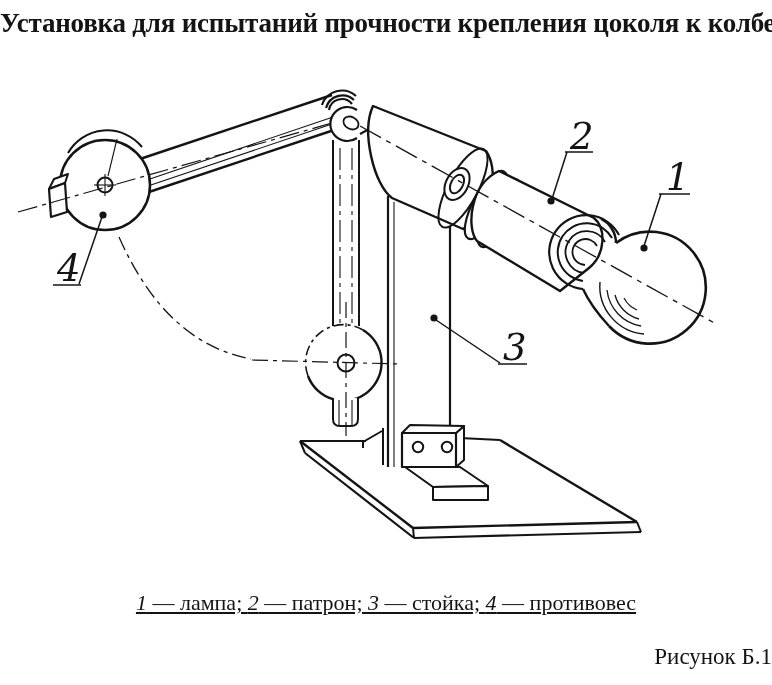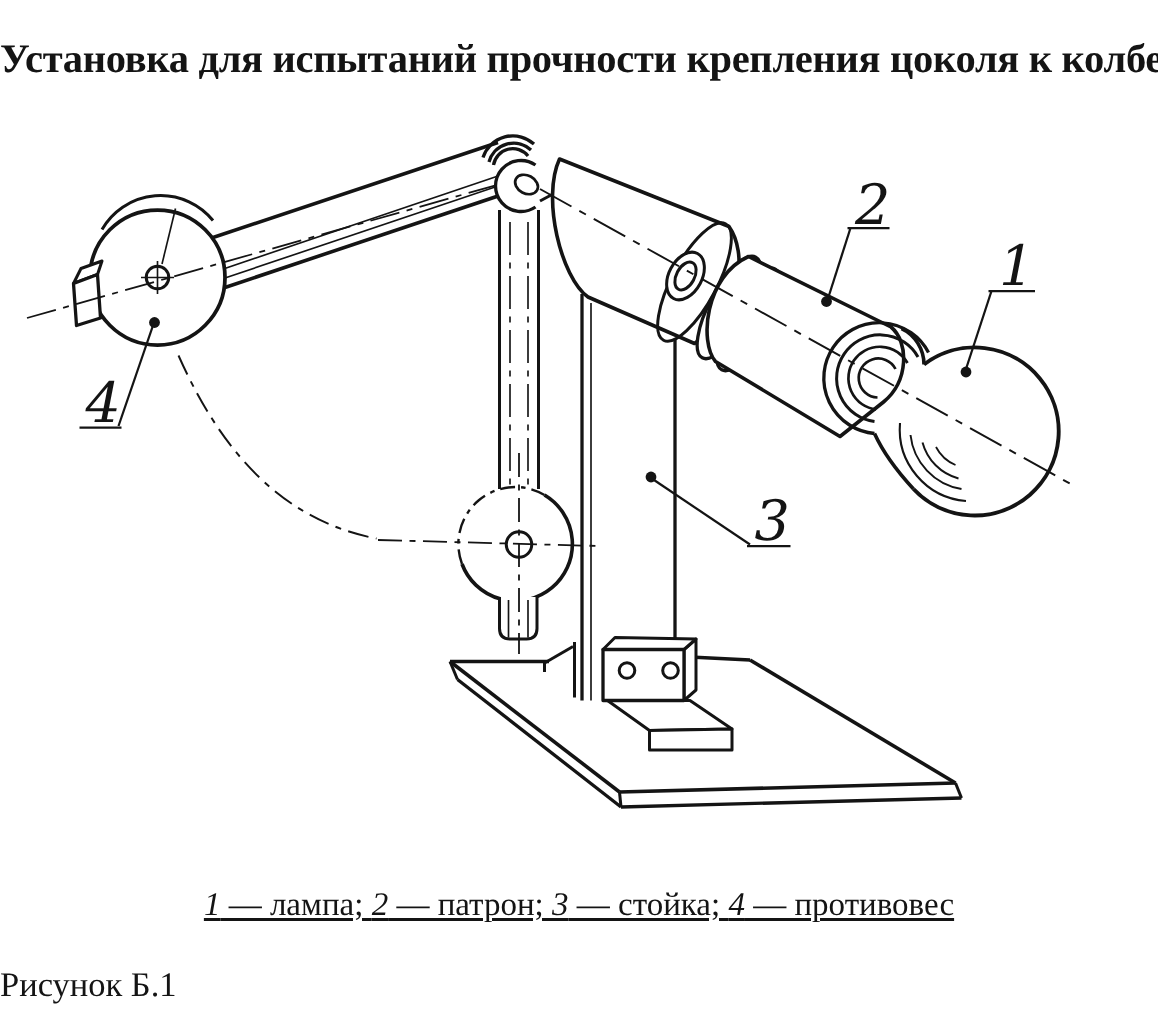--- a/index.html
+++ b/index.html
@@ -1,31 +1,31 @@
 <!DOCTYPE html>
 <html><head>
 <meta charset="utf-8">
 <style>
   html,body{margin:0;padding:0;background:#fff;}
   .canvas{
     position:relative;width:772px;height:685px;background:#fff;
     font-family:"Liberation Serif",serif;color:#141414;overflow:hidden;
   }
   .title{
-    position:absolute;top:24px;left:0;width:772px;text-align:center;
+    position:absolute;top:8px;left:0;width:772px;text-align:center;
     font-weight:bold;font-size:27px;letter-spacing:-0.2px;white-space:nowrap;
   }
   .drawing{position:absolute;top:0;left:0;}
   .legend{
     position:absolute;top:590px;left:0;width:772px;text-align:center;
     font-size:22px;white-space:nowrap;text-decoration:underline;
   }
   .legend i{font-style:italic;}
   .fig-caption{
-    position:absolute;top:644px;left:0;width:772px;text-align:left;
+    position:absolute;top:644px;left:0;width:772px;text-align:right;
     font-size:23px;
   }
   .callout-num{
     font-family:"DejaVu Serif",serif;font-style:italic;font-size:37px;
     fill:#141414;stroke:none;
   }
 </style>
 </head>
 <body>
 

